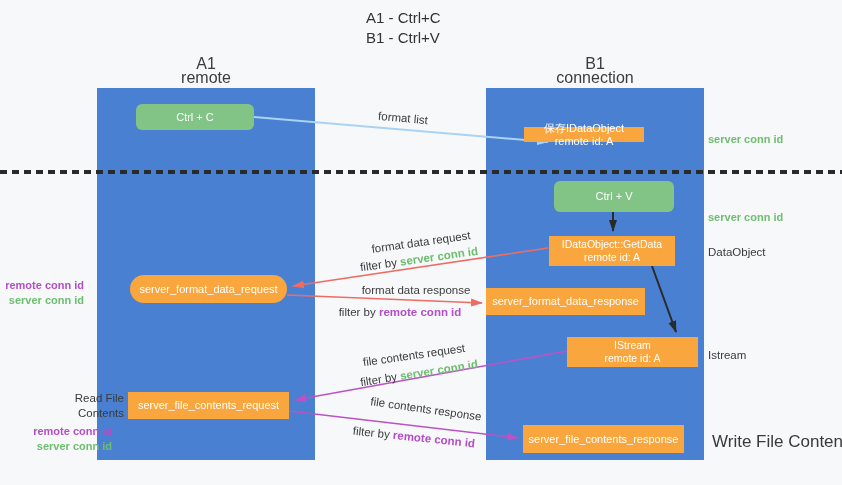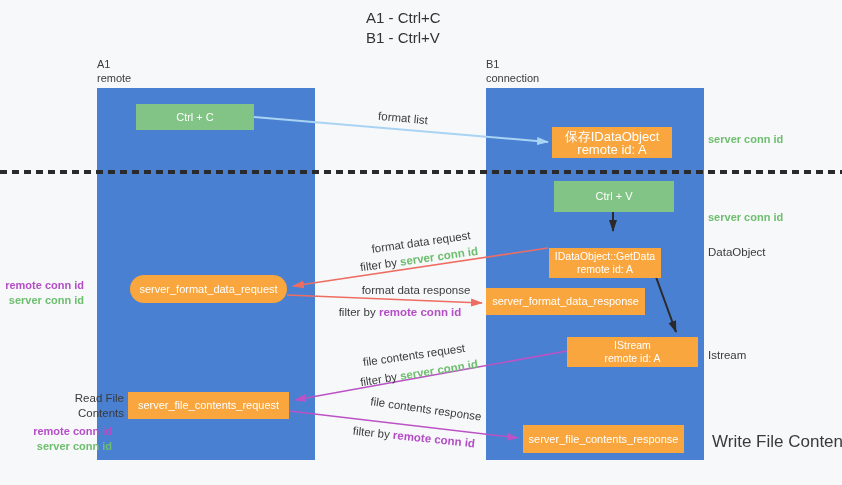--- a/index.html
+++ b/index.html
@@ -4,24 +4,24 @@
 <style>
   html,body{margin:0;padding:0;}
   body{font-family:"Liberation Sans","DejaVu Sans",sans-serif;background:#eef0f3;}
   .canvas{position:relative;width:842px;height:485px;background:#f7f8fa;overflow:hidden;}
   .lane{position:absolute;top:88px;height:372px;width:218px;background:#4a80d2;}
   .lane-a1{left:97px;}
   .lane-b1{left:486px;}
   svg.overlay{position:absolute;left:0;top:0;z-index:5;pointer-events:none;}
   .node{position:absolute;z-index:10;display:flex;flex-direction:column;align-items:center;justify-content:center;
         color:#fff;font-size:11px;line-height:13px;text-align:center;}
-  .green{background:#82c485;}
+  .green{background:#82c485;border-radius:6px;}
   .orange{background:#f9a63f;}
   .title-block{position:absolute;left:366px;top:8px;z-index:10;font-size:15px;color:#333;line-height:20px;}
-  .lane-header{position:absolute;top:57px;width:218px;text-align:left;font-size:11px;color:#3c3c3c;line-height:14px;z-index:10;}
+  .lane-header{position:absolute;top:57px;width:218px;text-align:center;font-size:16px;color:#3c3c3c;line-height:14px;z-index:10;}
   .edge-label{position:absolute;z-index:10;white-space:nowrap;font-size:11.5px;color:#3c3c3c;transform-origin:center;}
   .side-label{position:absolute;z-index:10;font-size:11px;white-space:nowrap;}
   .txt-green{color:#6dbe6e;font-weight:bold;}
   .txt-purple{color:#b44ec6;font-weight:bold;}
   .txt-dark{color:#3a3a3a;}
   .left-stack{position:absolute;left:0;width:96px;text-align:right;z-index:10;font-size:11px;line-height:15px;}
   .left-stack .pad{padding-right:12px;}
 </style>
 </head>
 <body>
@@ -75,30 +75,30 @@
 
     <line x1="567" y1="351" x2="295" y2="400" stroke="#bb52c5" stroke-width="1.6" marker-end="url(#ah-purple)"></line>
 
     <line x1="289" y1="411" x2="518" y2="438" stroke="#bb52c5" stroke-width="1.6" marker-end="url(#ah-purple)"></line>
   </svg>
 
   <div class="node green" style="left:136px;top:104px;width:118px;height:26px;">
     <div>Ctrl + C</div>
   </div>
 
-  <div class="node orange" style="left:552px;top:127px;width:120px;height:31px;font-size:13px;">
+  <div class="node orange" style="left:524px;top:127px;width:120px;height:15px;font-size:11px;">
     <div>保存IDataObject</div>
     <div>remote id: A</div>
   </div>
 
   <div class="node green" style="left:554px;top:181px;width:120px;height:31px;">
     <div>Ctrl + V</div>
   </div>
 
-  <div class="node orange" style="left:549px;top:248px;width:112px;height:30px;font-size:10.5px;">
+  <div class="node orange" style="left:549px;top:236px;width:126px;height:30px;font-size:10.5px;">
     <div>IDataObject::GetData</div>
     <div>remote id: A</div>
   </div>
 
   <div class="node orange" style="left:130px;top:275px;width:157px;height:28px;border-radius:14px;">
     <div>server_format_data_request</div>
   </div>
 
   <div class="node orange" style="left:486px;top:288px;width:159px;height:27px;">
     <div>server_format_data_response</div>

